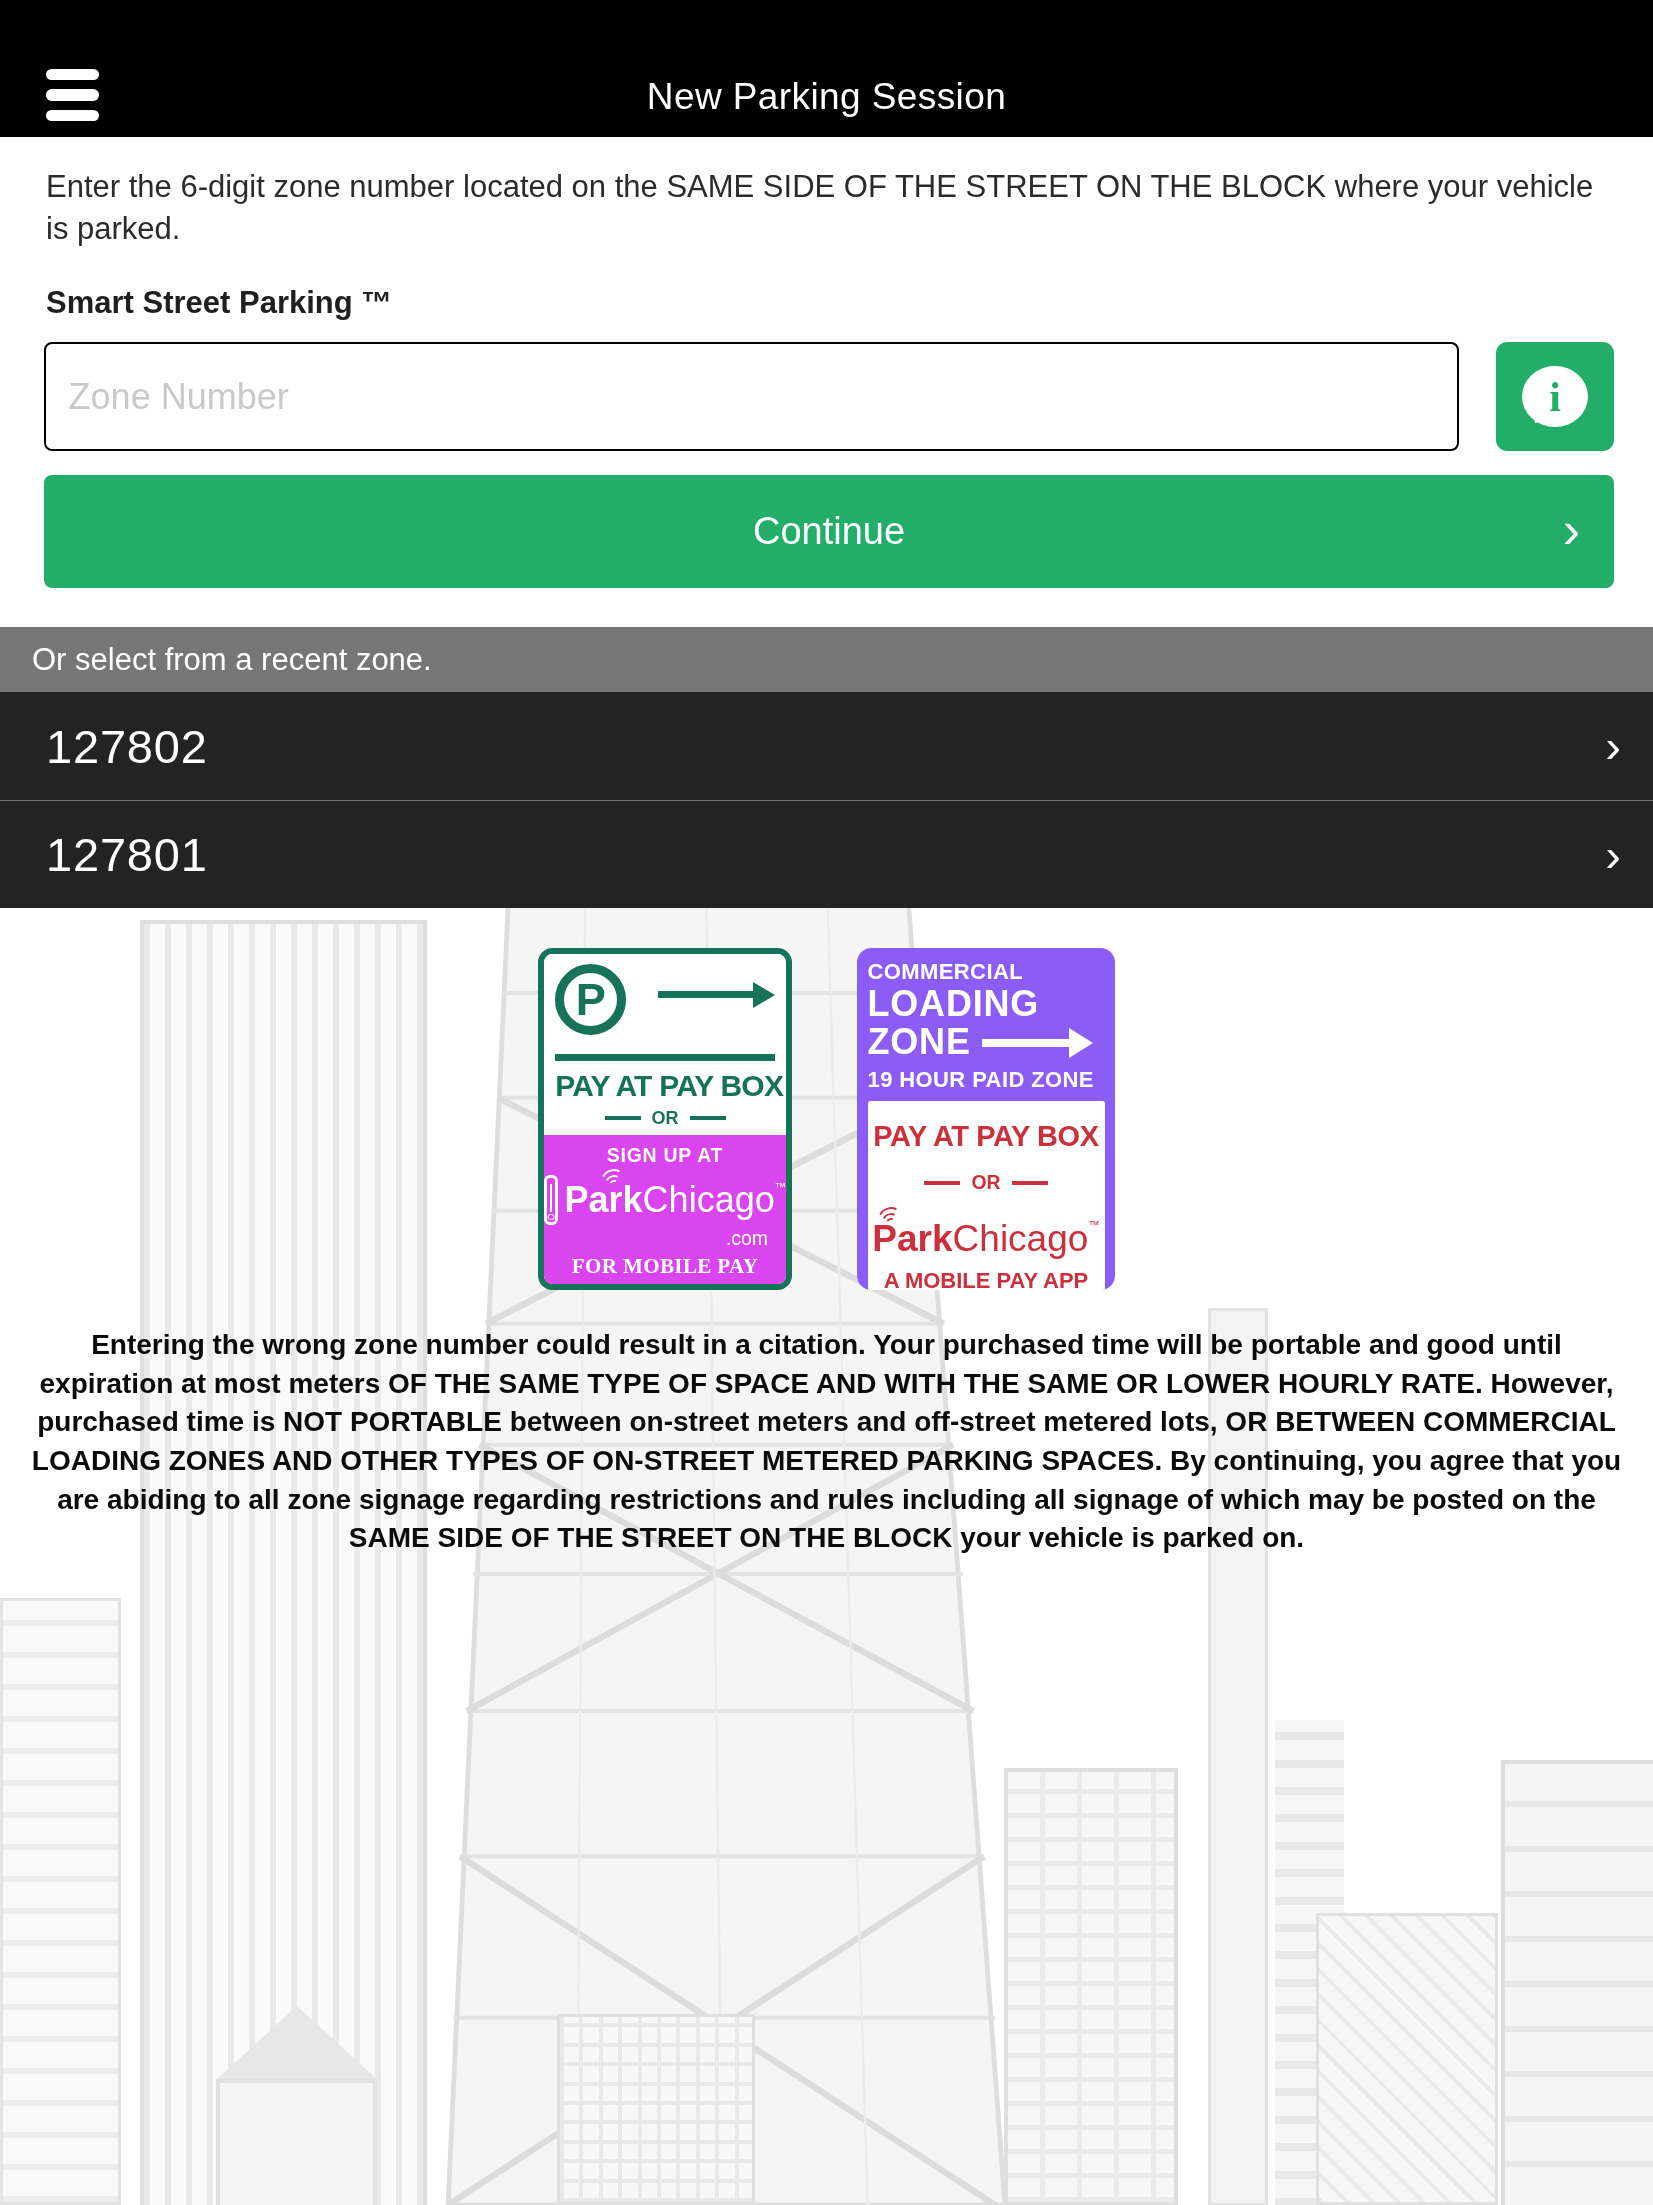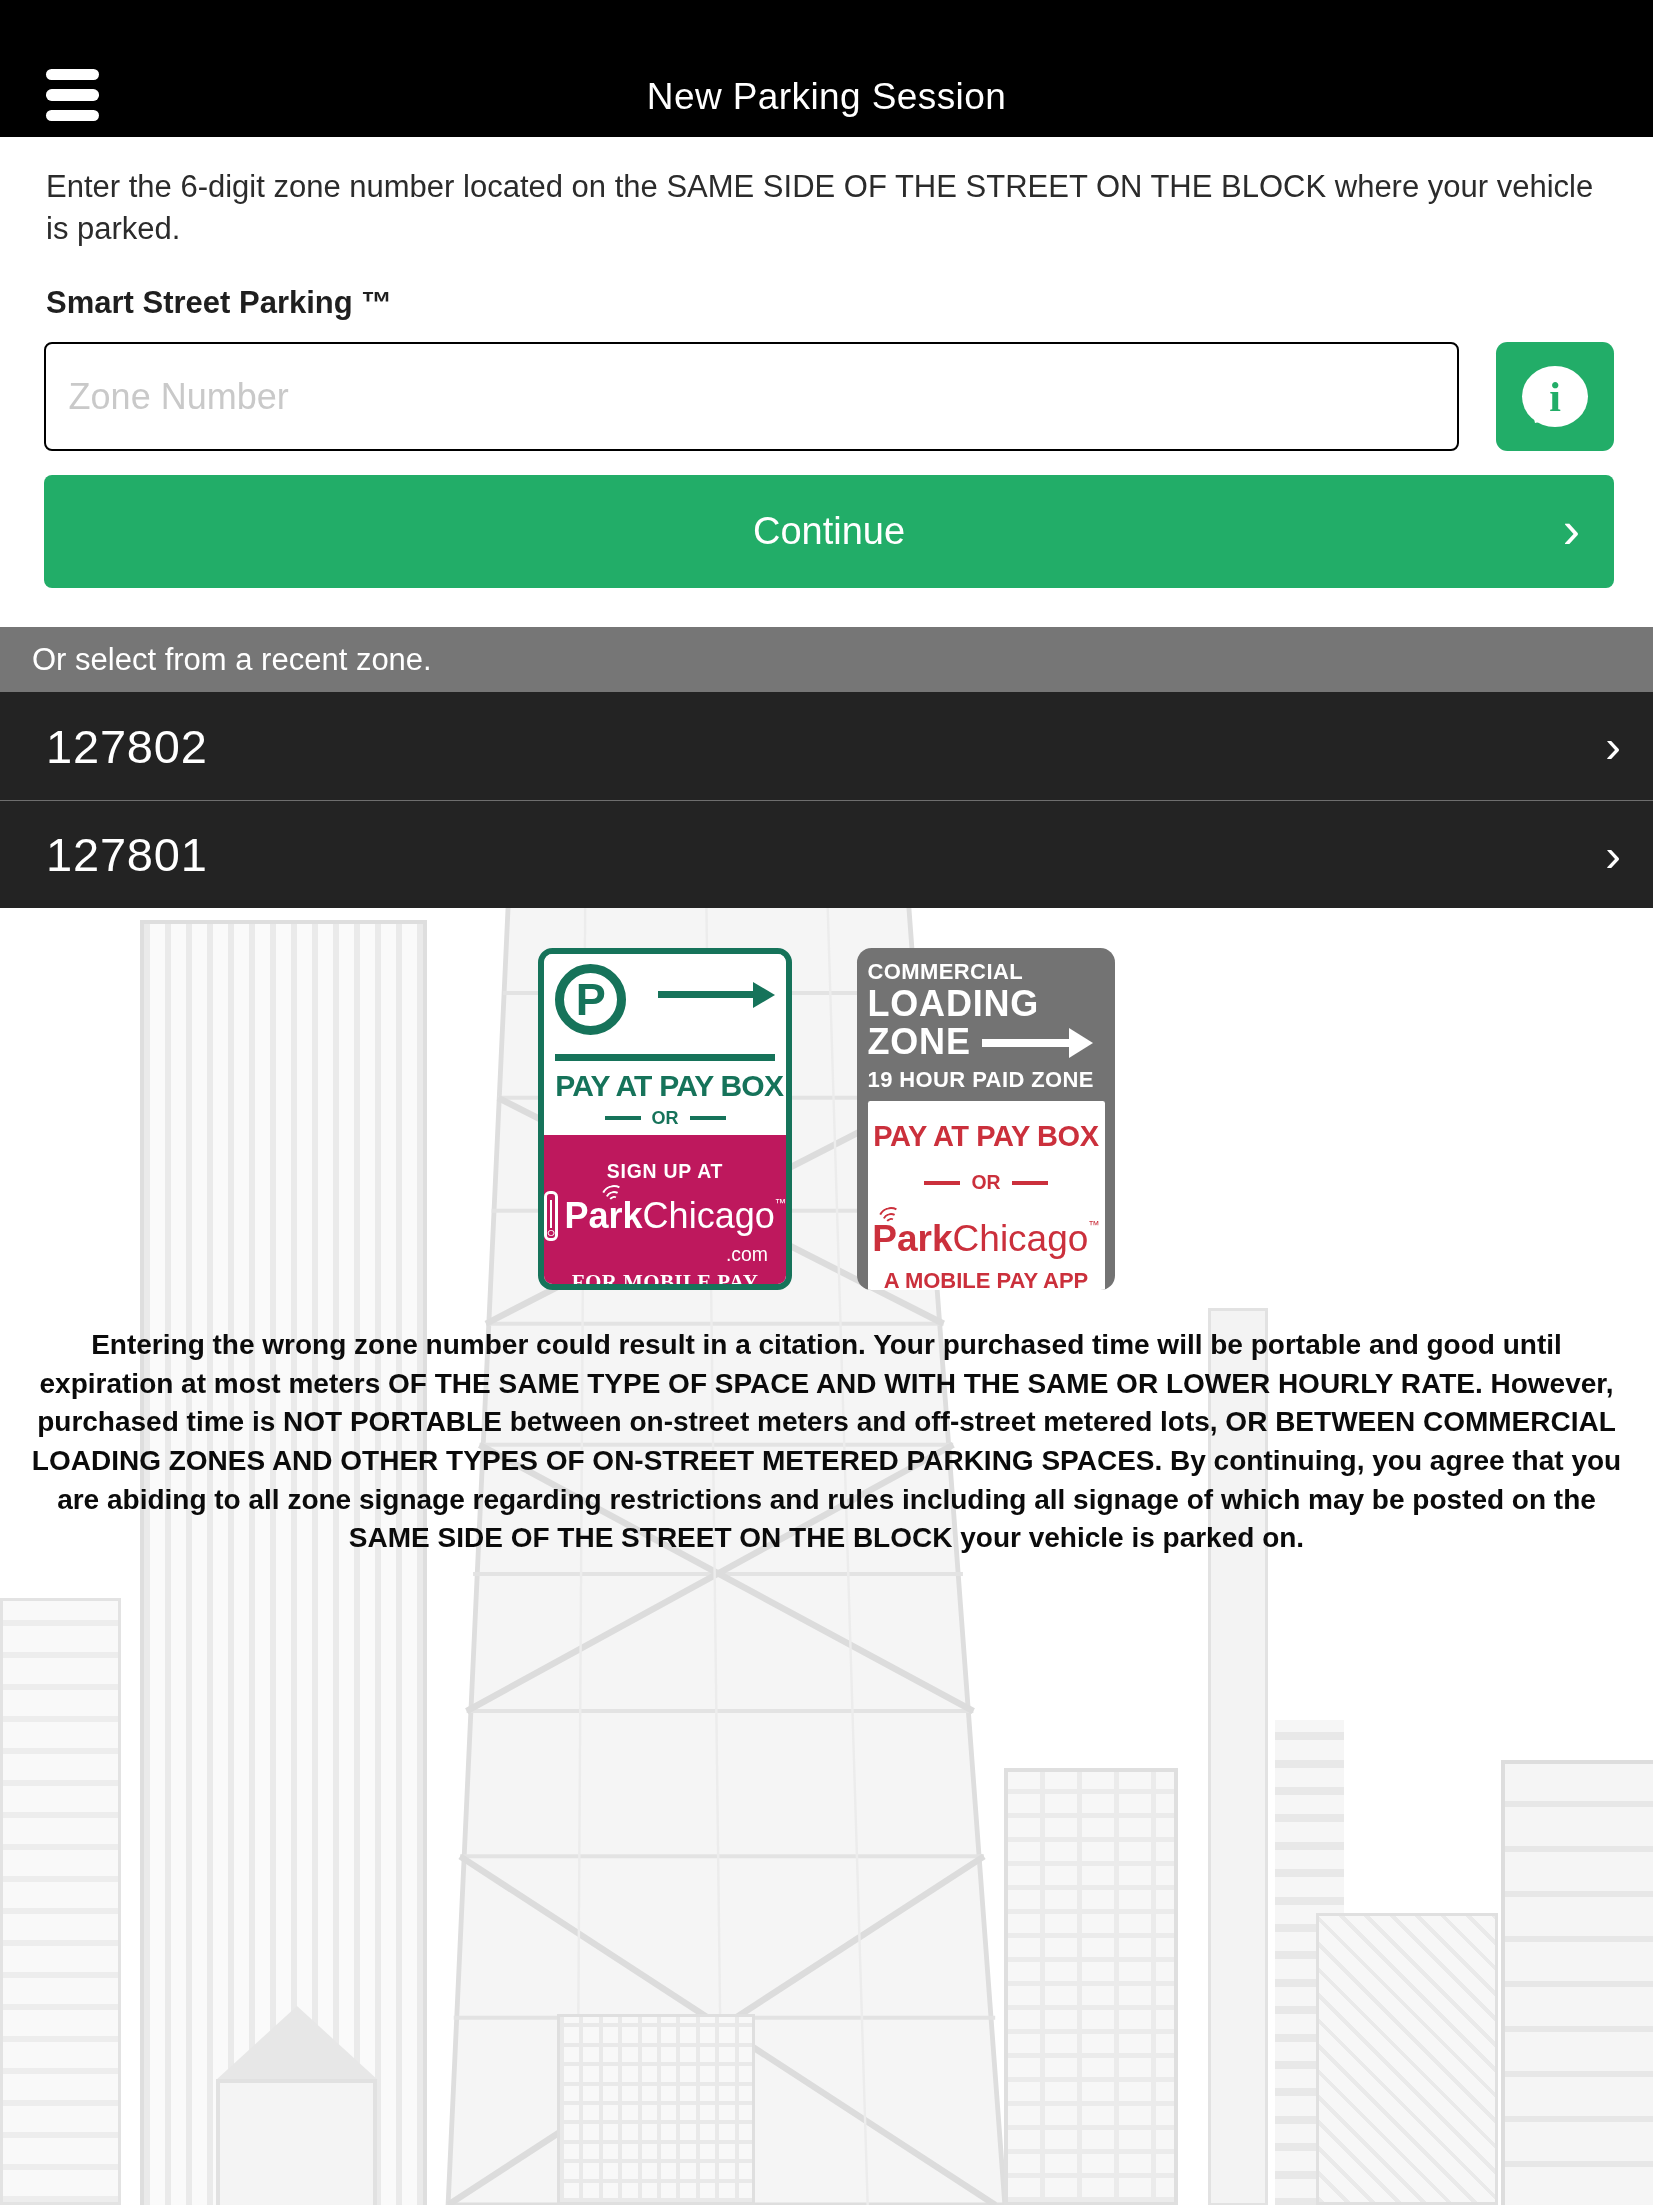--- a/index.html
+++ b/index.html
@@ -82,41 +82,41 @@
   .p-circle span { color:#16735a; font-size:45px; font-weight:bold; line-height:1; }
   .g-arrow { display:flex; align-items:center; margin-top:18px; }
   .g-arrow .shaft { width:95px; height:7.3px; background:#16735a; }
   .g-arrow .head { width:0; height:0; border-left:22.6px solid #16735a; border-top:13.7px solid transparent; border-bottom:13.7px solid transparent; }
   .g-rule { height:6.5px; background:#16735a; margin-top:6.5px; }
   .gsign-payat { color:#16735a; font-size:30px; font-weight:bold; text-align:center; margin-top:8px; letter-spacing:-0.8px; white-space:nowrap; }
   .or-row { display:flex; align-items:center; justify-content:center; gap:11px; margin-top:4.8px; padding-bottom:6.5px; }
   .or-row .dash { width:36px; height:4px; }
   .gsign .or-row .dash { background:#16735a; }
   .gsign .or-text { color:#16735a; font-size:18px; font-weight:bold; }
-  .gsign-bottom { flex:1; background:#be185d; color:#fff; text-align:center; padding-top:25px; }
+  .gsign-bottom { flex:1; background:#d946ef; color:#fff; text-align:center; padding-top:9px; }
   .g-signup { font-size:19.4px; font-weight:bold; letter-spacing:0.8px; }
   .brandrow { display:flex; align-items:center; justify-content:center; margin-top:8px; position:relative; }
   .phone-icon { width:31px; height:50px; border:3.2px solid currentColor; border-radius:5.7px; margin-right:6.5px; position:relative; }
   .phone-icon::before { content:""; position:absolute; left:3.2px; right:3.2px; top:5.7px; bottom:9.7px; border:1.6px solid currentColor; }
   .phone-icon::after { content:""; position:absolute; left:50%; bottom:1.6px; transform:translateX(-50%); width:4.8px; height:4.8px; border:1.6px solid currentColor; border-radius:50%; }
   .brand { font-size:36px; line-height:1; position:relative; white-space:nowrap; }
   .brand .park { font-weight:bold; }
   .brand .chicago { font-weight:300; }
   .brand sup { font-size:11.3px; vertical-align:top; }
   .arcs { position:absolute; width:24px; height:24px; pointer-events:none; }
   .gsign .arcs { top:-13px; left:37px; }
   .arc { position:absolute; border:2.4px solid currentColor; border-radius:50%; border-right-color:transparent; border-bottom-color:transparent; border-left-color:transparent; transform:rotate(-18deg); }
   .arc.a1 { width:9.7px; height:9.7px; left:7.3px; top:11.3px; }
   .arc.a2 { width:18px; height:18px; left:3.2px; top:5.7px; }
   .arc.a3 { width:26px; height:26px; left:-0.8px; top:0; }
   .g-com { text-align:right; font-size:19.4px; font-weight:300; margin:1.6px 18px 0 0; }
   .g-mobile { font-size:21px; font-weight:bold; margin-top:4.8px; letter-spacing:0.4px;font-family:Liberation Serif, serif; }
   .g-wrule { height:4.8px; background:#fff; margin:9.7px 11.3px 0 11.3px; }
   
-  .rsign { width:258px; height:342px; background:#737373; border-radius:14.5px; overflow:hidden; display:flex; flex-direction:column; color:#fff; padding:11.3px 10.5px 8px 10.5px; }
+  .rsign { width:258px; height:342px; background:#8b5cf6; border-radius:14.5px; overflow:hidden; display:flex; flex-direction:column; color:#fff; padding:11.3px 10.5px 8px 10.5px; }
   .r-line1 { font-size:22px; font-weight:bold; letter-spacing:0.4px; }
   .r-line2 { font-size:36px; font-weight:bold; line-height:1.04; letter-spacing:0.8px; }
   .r-zonerow { display:flex; align-items:center; gap:11.3px; }
   .r-line3 { font-size:36px; font-weight:bold; line-height:1.04; letter-spacing:0.8px; }
   .r-arrow { display:flex; align-items:center; margin-top:3.2px; }
   .r-arrow .shaft { width:87px; height:7.3px; background:#fff; }
   .r-arrow .head { width:0; height:0; border-left:24px solid #fff; border-top:15.3px solid transparent; border-bottom:15.3px solid transparent; }
   .r-line4 { font-size:22px; font-weight:bold; margin-top:6.5px; letter-spacing:0.4px; white-space:nowrap; }
   .r-panel { background:#fff; color:#cb303c; flex:1; margin-top:8px; text-align:center; padding-top:19.4px; border-radius:2.4px; }
   .r-payat { font-size:29px; font-weight:bold; letter-spacing:-0.4px; white-space:nowrap; }

